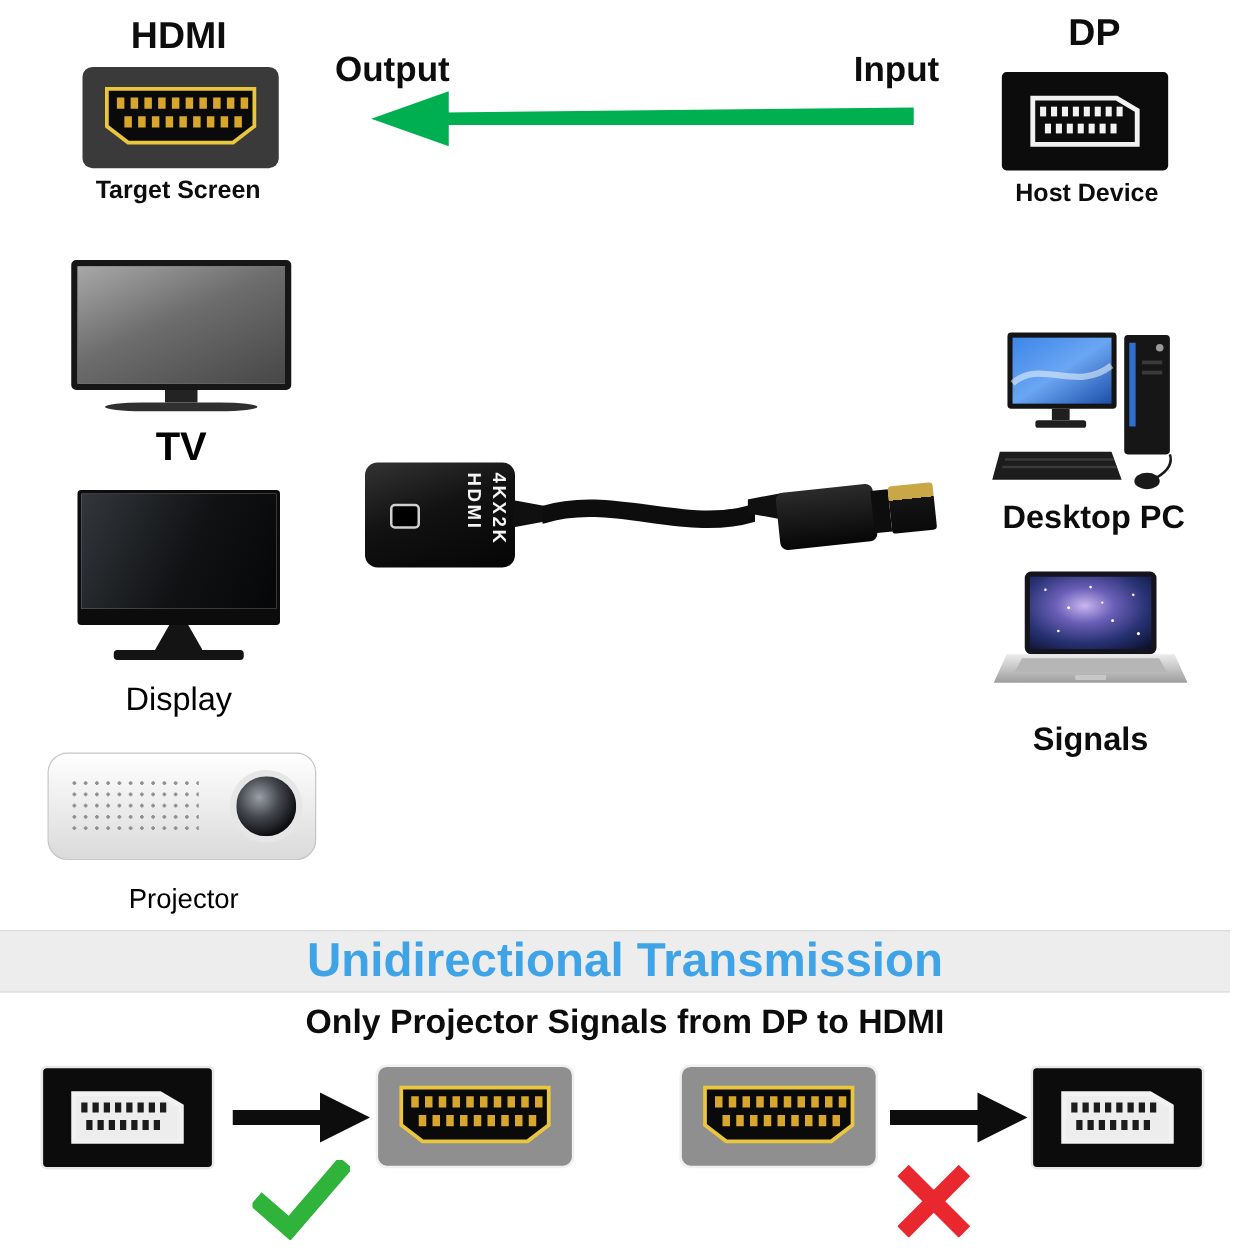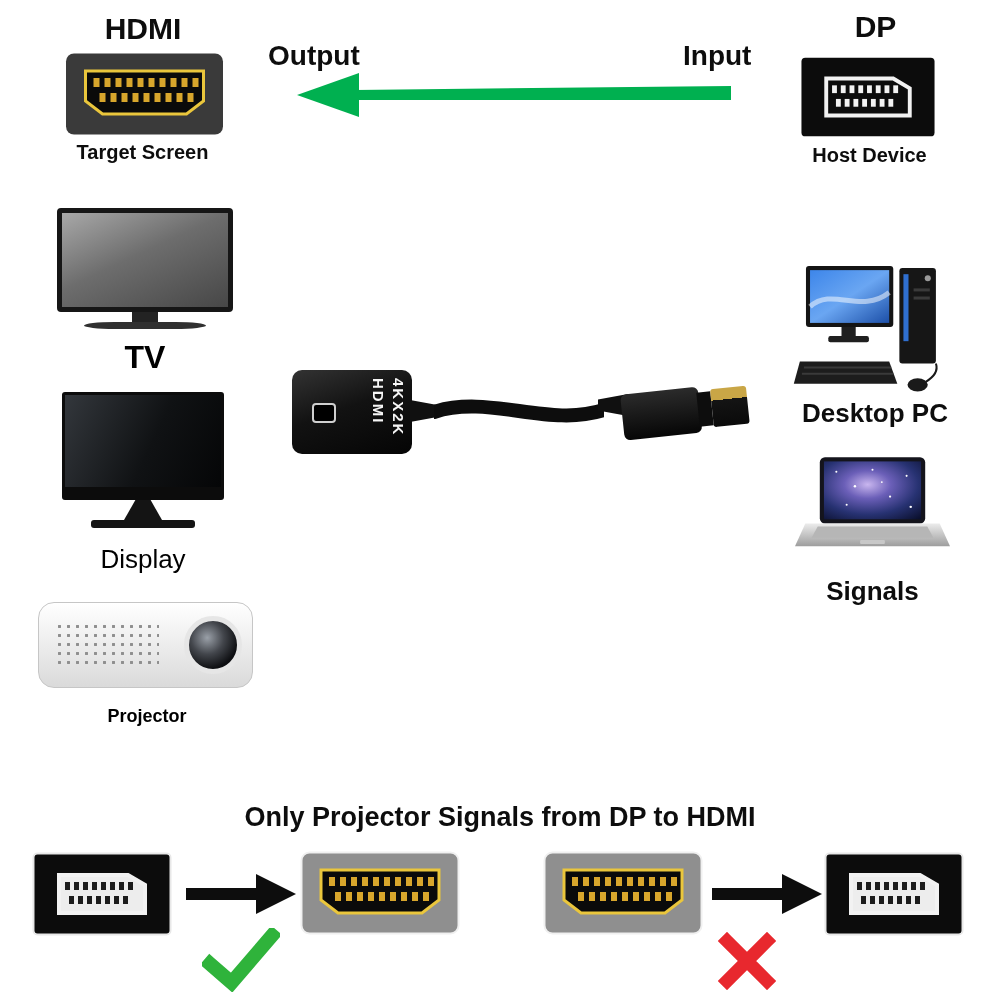--- a/index.html
+++ b/index.html
@@ -37,21 +37,21 @@
   .disp-label   { margin-top:16px; font-size:26px; font-weight:normal; text-align:center; }
 
   .proj-wrap    { left:38px;  top:602px; width:218px; }
   .proj-body    { position:relative; width:215px; height:86px; background:linear-gradient(#ffffff,#dadada);
                   border:1px solid #c6c6c6; border-radius:16px; }
   .proj-lens    { position:absolute; right:10px; top:13px; width:58px; height:58px; border-radius:50%;
                   border:5px solid #e6e6e6;
                   background:radial-gradient(circle at 38% 35%, #9aa0a8 0%, #43464c 38%, #0e0f12 72%); }
   .proj-vent    { position:absolute; left:16px; top:19px; width:104px; height:46px;
                   background-image:radial-gradient(#8f8f8f 1.4px, transparent 1.6px); background-size:9px 9px; }
-  .proj-label   { margin-top:18px; font-size:18px; font-weight:bold; text-align:center; }
+  .proj-label   { margin-top:18px; font-size:22px; font-weight:normal; text-align:center; }
 
   
   .pc-wrap      { left:793px; top:262px; width:164px; height:134px; }
   .pc-label     { left:790px; top:398px; width:170px; font-size:26px; text-align:center; }
   .laptop-wrap  { left:795px; top:455px; width:155px; height:112px; }
   .laptop-label { left:795px; top:576px; width:155px; font-size:26px; text-align:center; }
 
   
   .adapter      { left:290px; top:360px; width:462px; height:106px; }
   .ad-body      { position:absolute; left:2px; top:10px; width:120px; height:84px; border-radius:10px;
@@ -277,20 +277,23 @@
       </svg>
     </div>
     <div class="ad-boot2"></div>
     <div class="ad-plug">
       <div class="ad-plug-house"></div>
       <div class="ad-plug-neck"></div>
       <div class="ad-plug-head"></div>
     </div>
   </div>
 
+  <div class="abs band">
+    <div class="band-title" style="color: rgb(63, 163, 232);">Unidirectional Transmission</div>
+  </div>
   <div class="lbl subtitle">Only Projector Signals from DP to HDMI</div>
 
   <div class="abs dp-icon-a dp-solid">
     <svg class="fit" viewBox="0 0 140 84">
       <rect class="dp-bg" x="1.5" y="1.5" width="137" height="81" rx="4"></rect>
       <path class="dp-conn" d="M27 23 H96 L113 33 V61 H27 Z"></path>
       <g class="dp-pins">
         <rect x="33" y="30" width="5" height="8"></rect>
           <rect x="42" y="30" width="5" height="8"></rect>
           <rect x="51" y="30" width="5" height="8"></rect>

